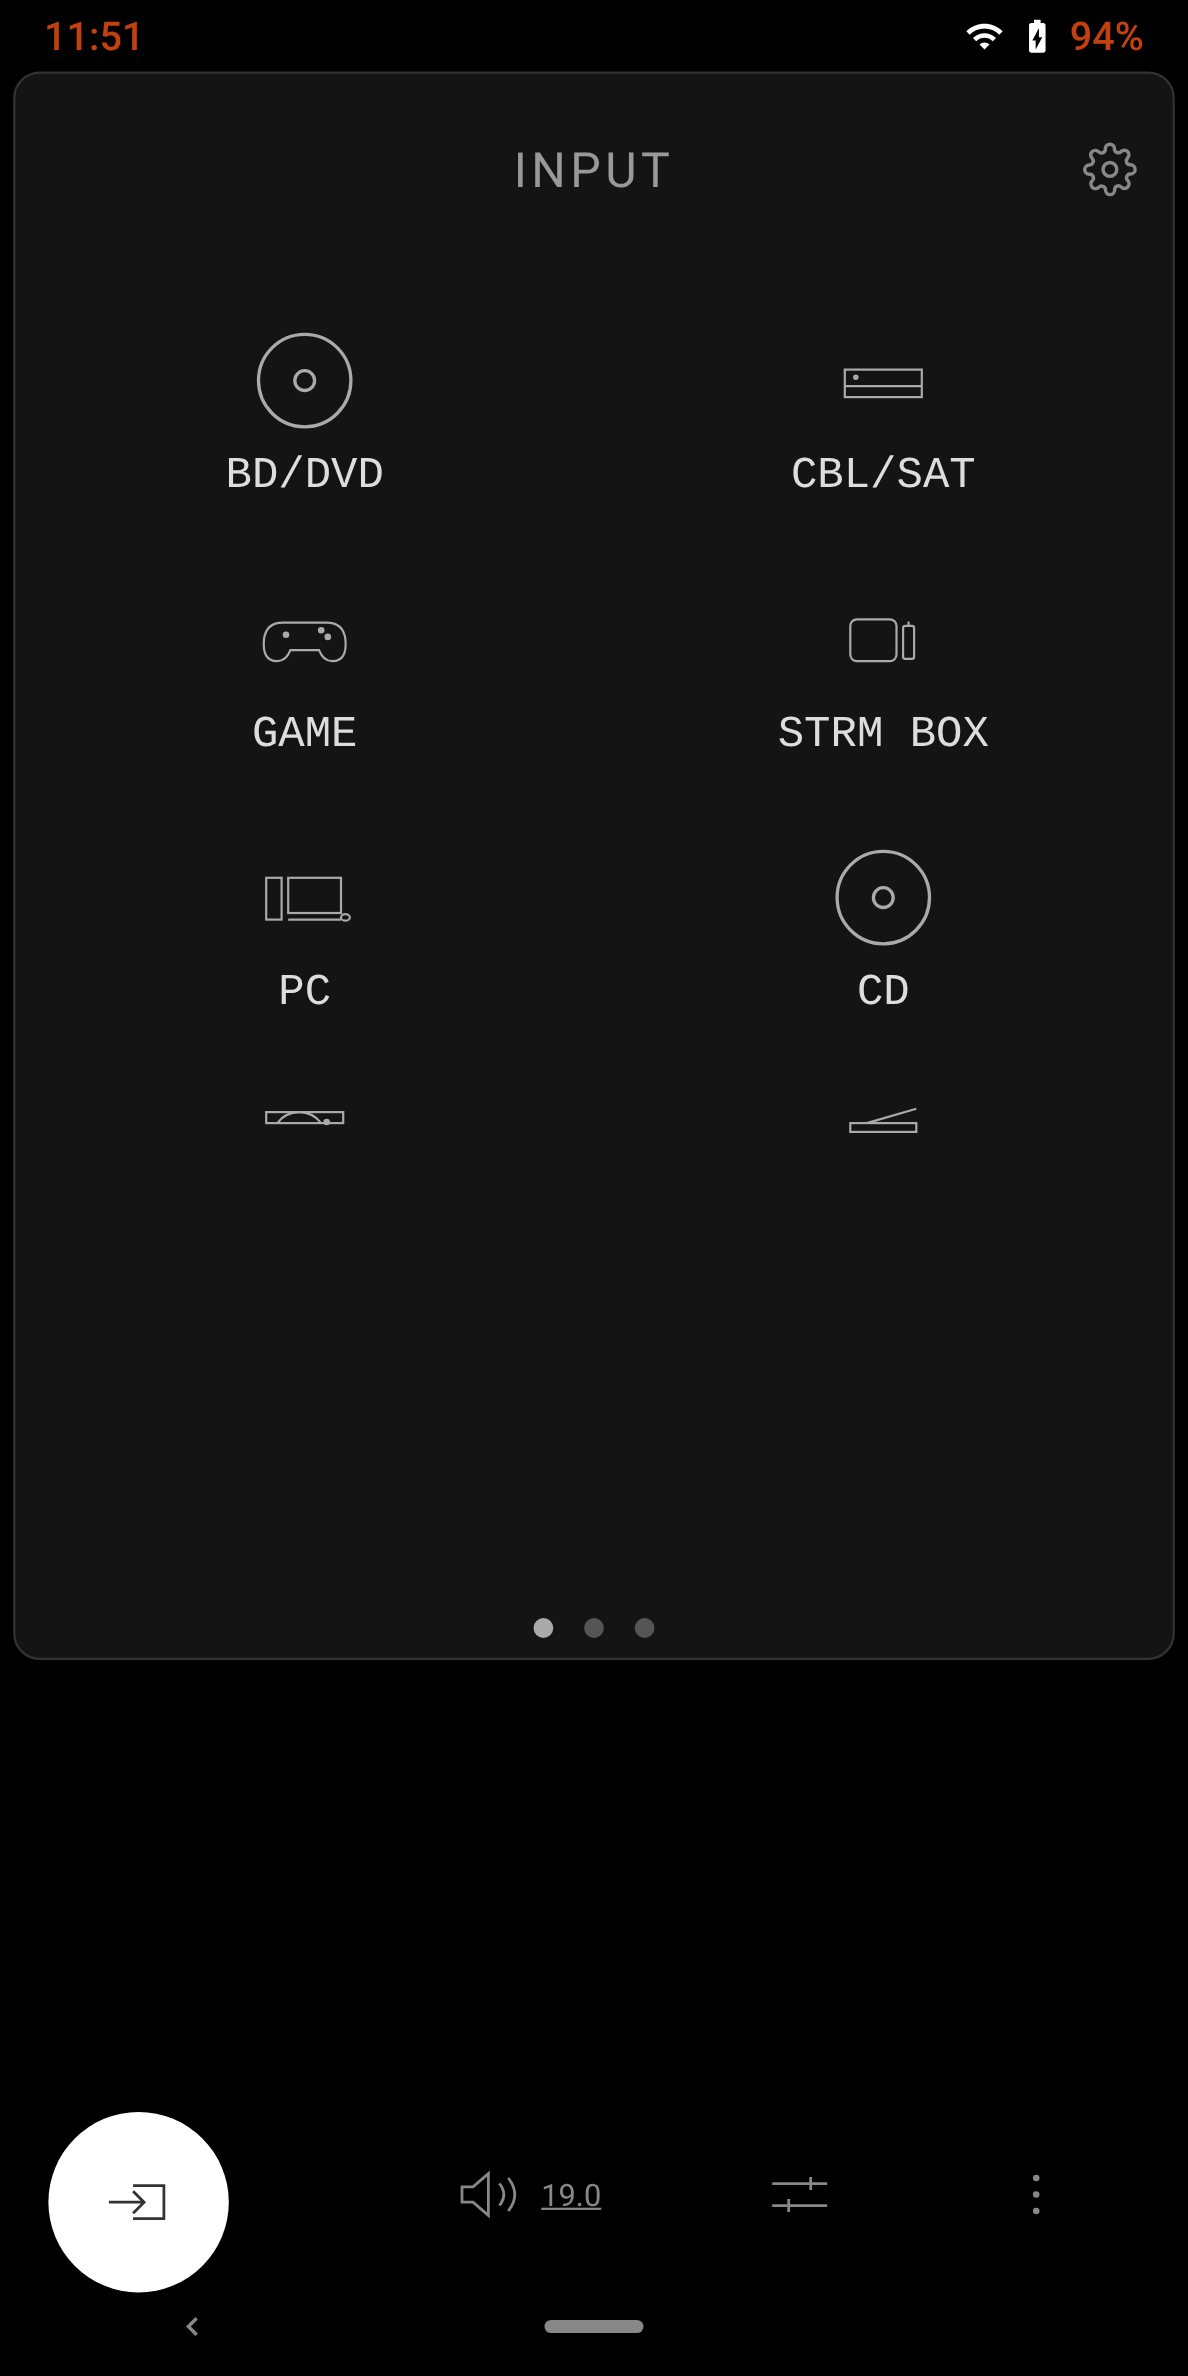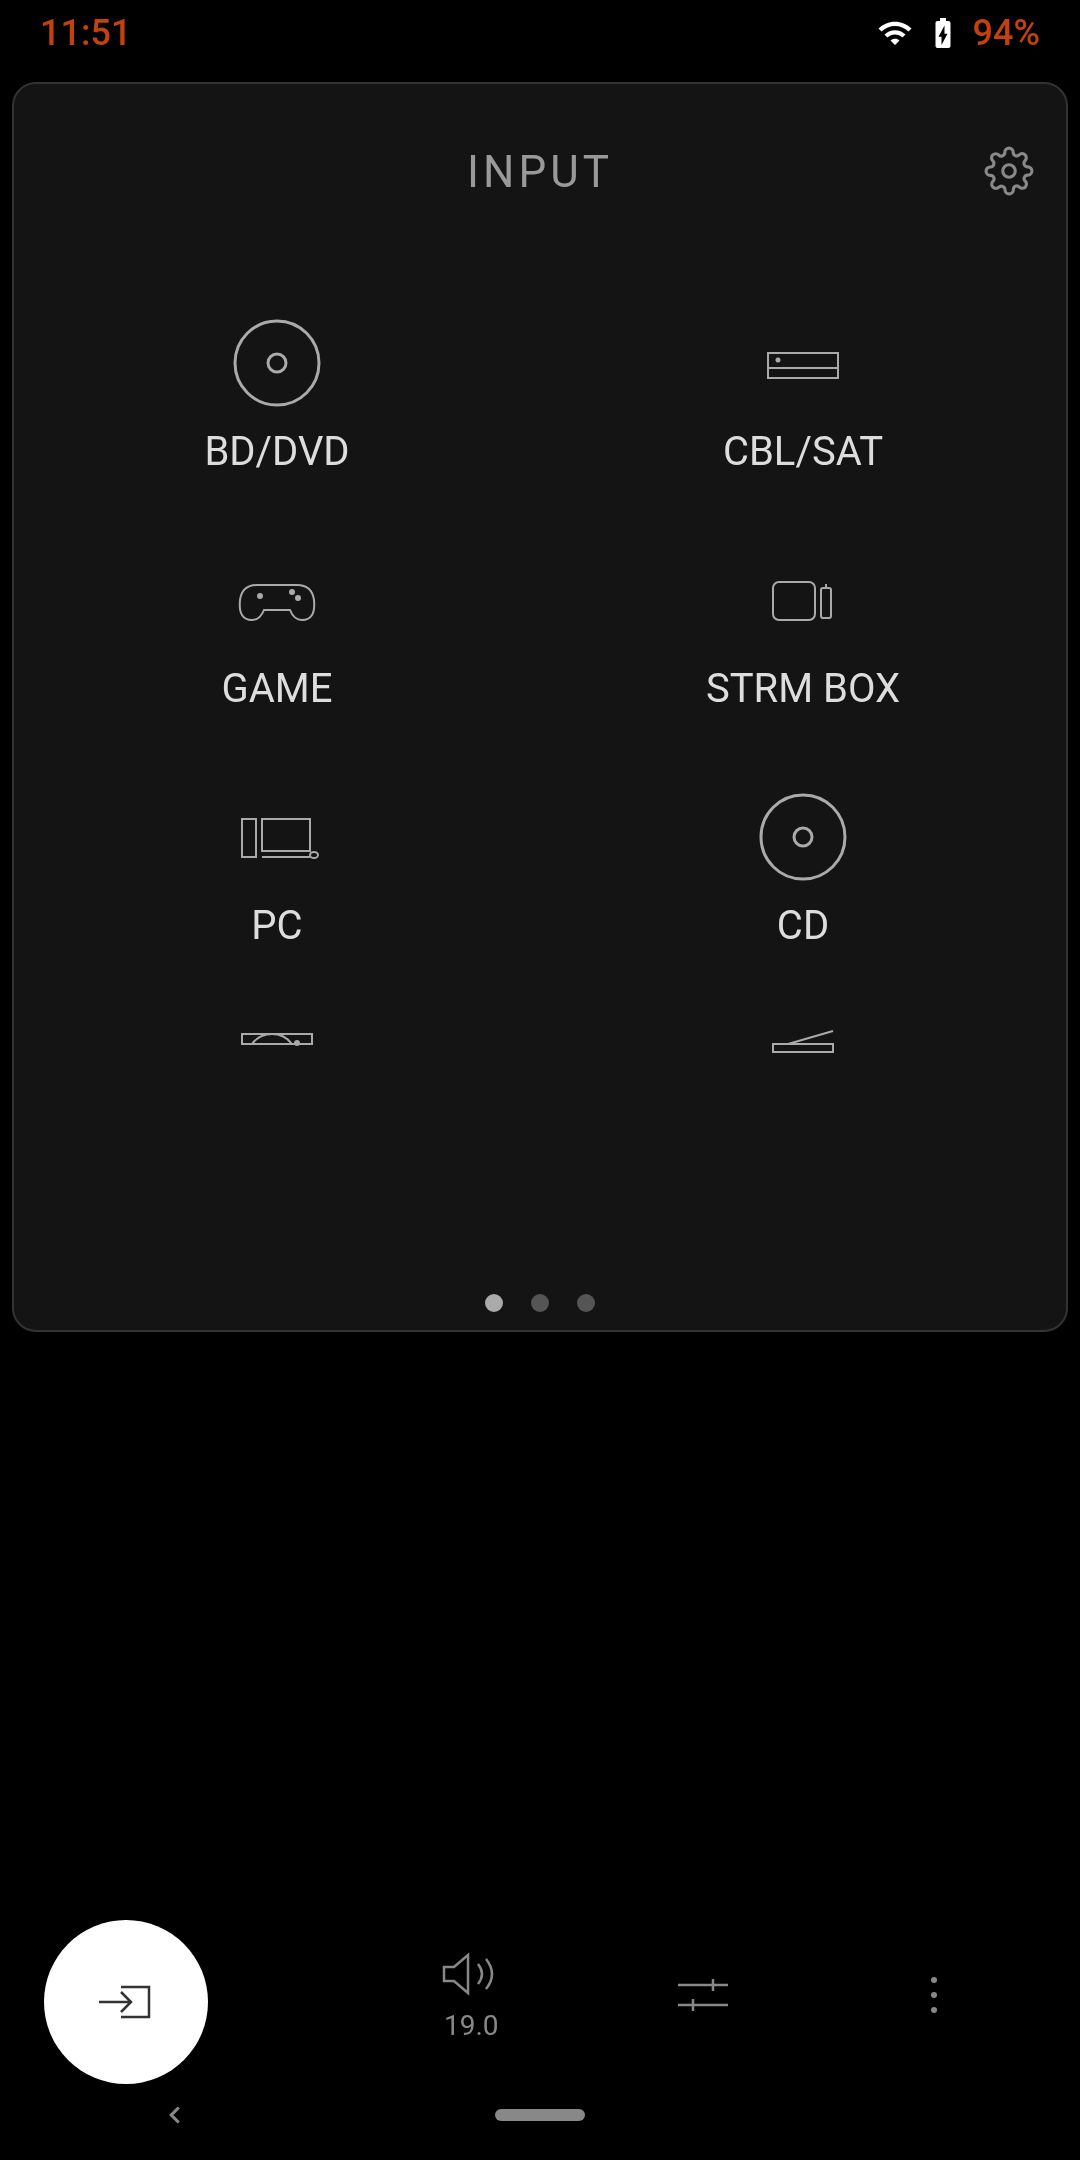--- a/index.html
+++ b/index.html
@@ -29,25 +29,25 @@
     .status-right {
       display: flex;
       align-items: center;
       gap: 12px;
     }
     .status-icon {
       width: 36px;
       height: 36px;
     }
     .main-panel {
-      margin: 17px 12px;
+      margin: 0 12px;
       border: 2px solid #333;
       border-radius: 24px;
       background: #141414;
-      height: 1250px;
+      height: 1444px;
       position: relative;
       overflow: hidden;
     }
     .panel-header {
       text-align: center;
       padding: 62px 0 40px;
       position: relative;
     }
     .panel-title {
       font-size: 44px;
@@ -60,20 +60,21 @@
       right: 32px;
       top: 62px;
       width: 50px;
       height: 50px;
     }
     .input-grid {
       display: grid;
       grid-template-columns: 1fr 1fr;
       gap: 0;
       padding: 60px 0 0;
+      font-family: Liberation Mono, monospace;
     }
     .input-item {
       display: flex;
       flex-direction: column;
       align-items: center;
       justify-content: center;
       padding: 30px 0 60px;
       gap: 30px;
     }
     .input-icon {
@@ -132,24 +133,25 @@
       background: #fff;
       display: flex;
       align-items: center;
       justify-content: center;
       position: absolute;
       left: 44px;
       bottom: -14px;
     }
     .bar-item {
       display: flex;
-      flex-direction: column;
+      flex-direction: row;
       align-items: center;
       gap: 10px;
       color: #888;
+      text-decoration: underline;
     }
     .bar-icon {
       width: 70px;
       height: 50px;
     }
     .bar-value {
       font-size: 28px;
     }
     .nav-bar {
       position: absolute;

